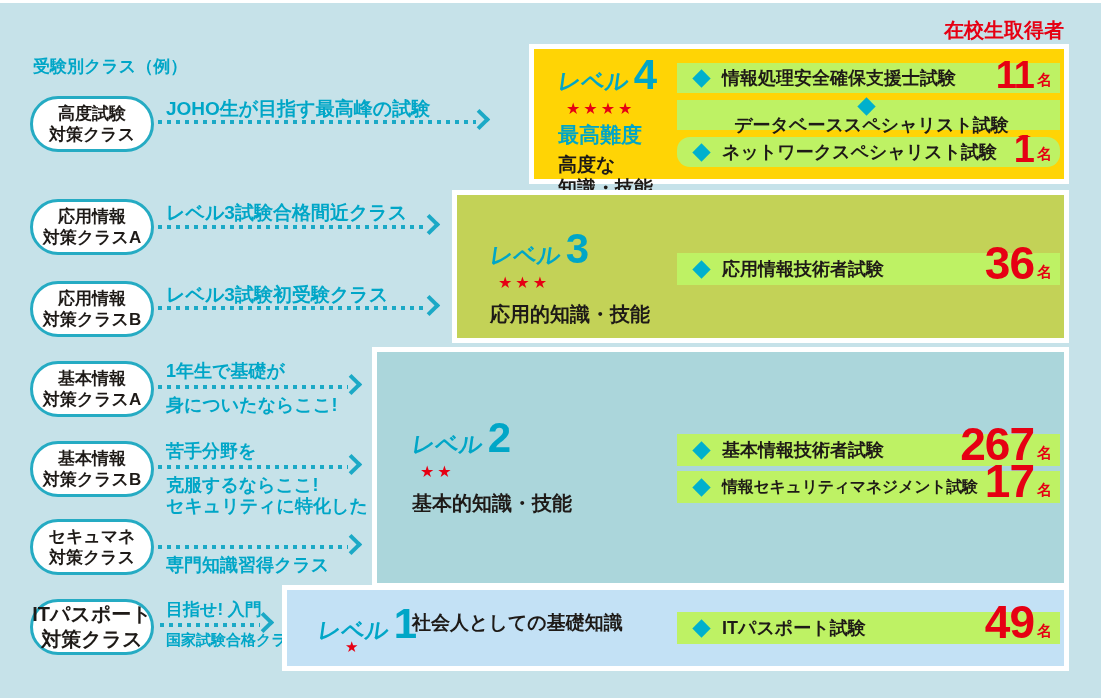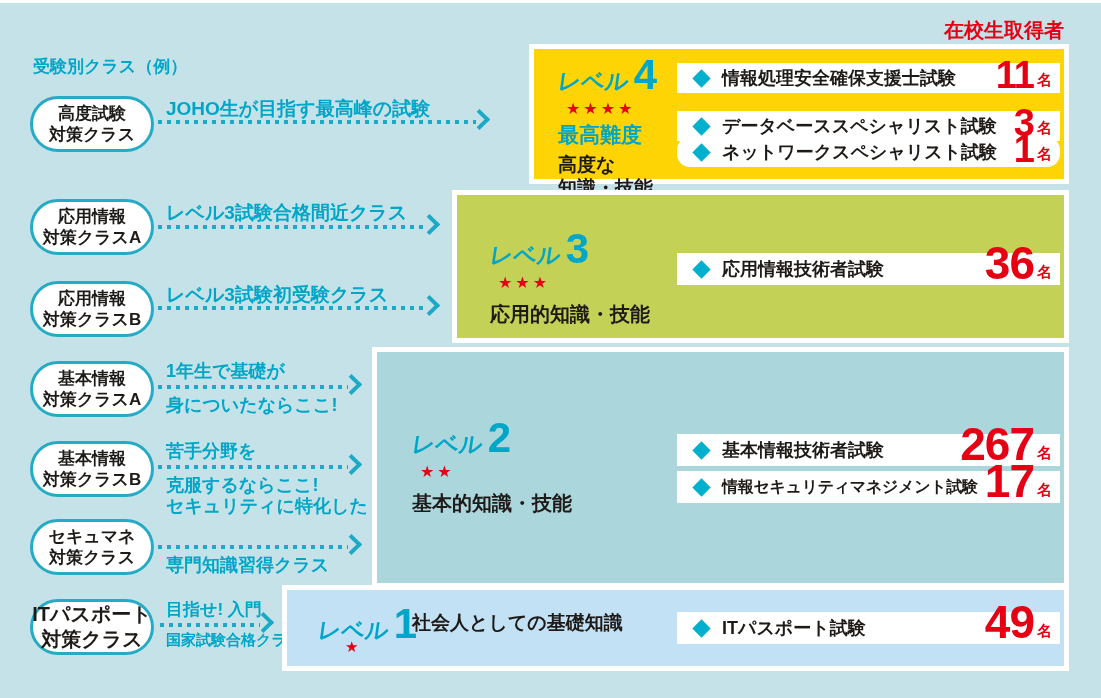--- a/index.html
+++ b/index.html
@@ -72,24 +72,24 @@
   .difficulty{font-size:21px;font-weight:bold;color:var(--teal);margin-top:3px;white-space:nowrap;}
   .lv-desc{font-size:19px;font-weight:bold;color:var(--ink);line-height:1.2;margin-top:5px;white-space:nowrap;}
   .b3 .lv-desc,.b2 .lv-desc{font-size:20px;margin-top:10px;}
 
   
   .b1 .lv-title{position:absolute;left:31px;top:14px;}
   .b1 .star1{position:absolute;left:58px;top:48px;font-size:15px;color:var(--red);}
   .b1 .lv-desc{position:absolute;left:125px;top:22px;font-size:19px;margin-top:0;}
 
   
-  .row{position:absolute;width:383px;height:32px;background:#ffffff;display:flex;align-items:center;
+  .row{position:absolute;width:383px;height:32px;background:#bef264;display:flex;align-items:center;
        padding:0 8px 0 14px;}
   .b4 .row{left:143px;height:30px;}
-  .r4a{top:14px;} .r4b{top:62px;} .r4c{top:88px;border-radius:13px;}
+  .r4a{top:14px;} .r4b{top:51px;flex-direction:column;} .r4c{top:88px;border-radius:13px;}
   .b3 .row{left:220px;top:58px;}
   .b2 .row{left:300px;}
   .r2a{top:82px;justify-content:flex-end;} .r2b{top:119px;}
   .b1 .row{left:390px;top:22px;}
   .diamond{width:13px;height:13px;background:#00b0cd;transform:rotate(45deg);margin:0 14px 0 4px;flex:none;}
   .exam-name{font-size:18px;font-weight:bold;color:var(--ink);white-space:nowrap;}
   .exam-name.tight{font-size:16px;letter-spacing:-0.3px;}
   .num-group{margin-left:auto;display:flex;align-items:flex-end;height:100%;padding-bottom:2px;}
   .cnt{font-size:46px;font-weight:bold;color:var(--red);line-height:0.82;letter-spacing:-1px;}
   .b4 .cnt{font-size:38px;}

